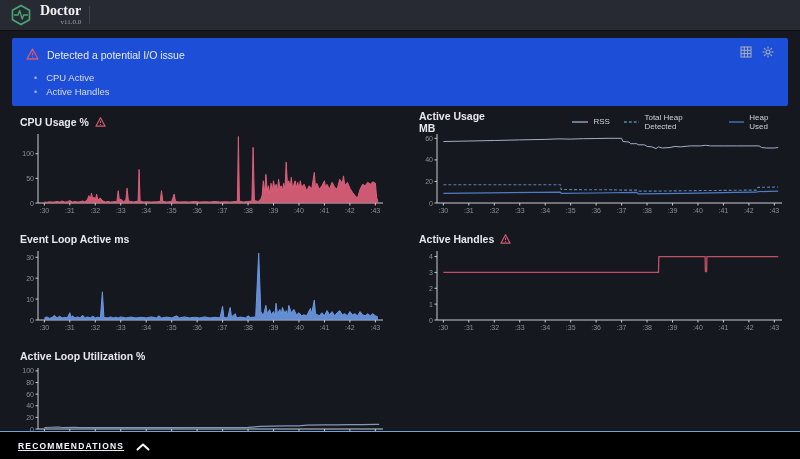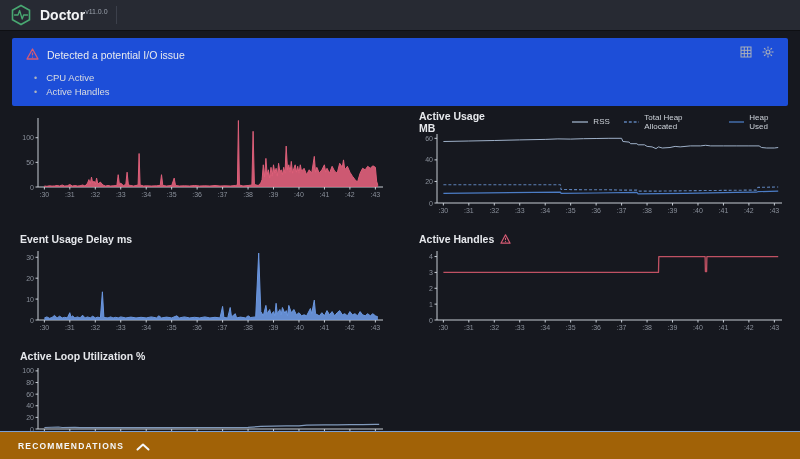--- a/index.html
+++ b/index.html
@@ -9,21 +9,21 @@
     background:#16181f;
     position:relative;
     color:#e9ebee;
   }
   
   .topbar {
     height:31px; background:#272a33; display:flex; align-items:center;
     padding:0 10px; border-bottom:1px solid #0e0f13;
   }
   .logo { display:flex; align-items:center; margin-right:8px; }
-  .titleblock { display:flex; flex-direction:row; margin-right:8px; }
+  .titleblock { display:flex; flex-direction:column; margin-right:8px;font-family:Liberation Serif, serif; }
   .app-title { font-size:14px; font-weight:bold; color:#f2f3f5; line-height:14px; }
   .app-version { font-size:7px; color:#9aa1ac; text-align:right; line-height:8px; }
   .topbar-divider { width:1px; height:18px; background:#3c404b; }
   
   .content { padding:7px 12px 0 12px; }
   .alert {
     position:relative; background:#1d4ed8; border-radius:2px;
     padding:8px 14px 9px 14px; margin-bottom:8px;
   }
   .alert-head { display:flex; align-items:center; gap:8px; }
@@ -37,22 +37,22 @@
   .charts { display:grid; grid-template-columns: 1fr 1fr; column-gap:22px; row-gap:15px; }
   .chart { display:flex; flex-direction:column; }
   .chart-head { display:flex; align-items:center; gap:6px; height:15px; margin:0 0 1px 8px; }
   .chart-title { font-size:10.5px; font-weight:600; color:#e6e8ec; }
   .legend { display:flex; gap:14px; margin-left:64px; }
   .legend-item { display:flex; align-items:center; gap:5px; font-size:8px; color:#cdd2d9; }
   svg text.tick { font-family:"Liberation Sans",sans-serif; font-size:7px; fill:#8a909b; }
   
   .recbar {
     position:absolute; left:0; bottom:0; width:800px; height:28px;
-    background:#a16207; border-top:1px solid #7aa0d8;
-    display:flex; align-items:center; gap:12px; padding:0 18px; cursor:pointer;
+    background:#000000; border-top:1px solid #7aa0d8;
+    display:flex; align-items:center; gap:12px; padding:0 18px; cursor:pointer;text-decoration:underline;
   }
   .recbar-label { font-size:8.5px; font-weight:bold; letter-spacing:1.2px; color:#f4f7fb; }
 </style>
 </head>
 <body>
 
 <header class="topbar">
   <span class="logo">
     <svg width="22" height="22" viewBox="0 0 22 22">
       <polygon points="11,1.5 19.5,6.25 19.5,15.75 11,20.5 2.5,15.75 2.5,6.25" fill="none" stroke="#49a872" stroke-width="1.6"></polygon>
@@ -113,20 +113,30 @@
               <line x1="8.5" y1="3.5" x2="9.9" y2="2.1"></line>
           </g>
         </svg>
       </span>
     </div>
   </section>
 
   <div class="charts">
 
     <div class="chart">
+      <div class="chart-head">
+        <span class="chart-title">CPU Usage %</span>
+        <span>
+          <svg width="11" height="10" viewBox="0 0 13 12">
+              <polygon points="6.5,1 12,11 1,11" fill="none" stroke="#d65a74" stroke-width="1.4" stroke-linejoin="round"></polygon>
+              <line x1="6.5" y1="4.6" x2="6.5" y2="7.4" stroke="#d65a74" stroke-width="1.2"></line>
+              <circle cx="6.5" cy="9.1" r="0.8" fill="#d65a74"></circle>
+            </svg>
+        </span>
+      </div>
       <svg width="376" height="86">
           <line x1="26" y1="4" x2="26" y2="73" stroke="#c6ccd4" stroke-width="1"></line>
           <line x1="26" y1="73" x2="371" y2="73" stroke="#c6ccd4" stroke-width="1"></line>
           <line x1="23.5" y1="73" x2="26" y2="73" stroke="#c6ccd4" stroke-width="1"></line>
           <text x="22" y="75.5" text-anchor="end" class="tick">0</text>
           <line x1="23.5" y1="48.35714285714286" x2="26" y2="48.35714285714286" stroke="#c6ccd4" stroke-width="1"></line>
           <text x="22" y="50.85714285714286" text-anchor="end" class="tick">50</text>
           <line x1="23.5" y1="23.714285714285715" x2="26" y2="23.714285714285715" stroke="#c6ccd4" stroke-width="1"></line>
           <text x="22" y="26.214285714285715" text-anchor="end" class="tick">100</text>
           <line x1="32.36531365313653" y1="73" x2="32.36531365313653" y2="75.5" stroke="#c6ccd4" stroke-width="1"></line>
@@ -169,21 +179,21 @@
           <span class="legend-item">
             <svg width="16" height="4" viewBox="0 0 16 4">
                 <line x1="0" y1="2" x2="16" y2="2" stroke="#9eb0c8" stroke-width="1.3"></line>
               </svg>
             <span>RSS</span>
           </span>
           <span class="legend-item">
             <svg width="16" height="4" viewBox="0 0 16 4">
                 <line x1="0" y1="2" x2="16" y2="2" stroke="#5d81b8" stroke-width="1.3" stroke-dasharray="3,2"></line>
               </svg>
-            <span>Total Heap Allocated</span>
+            <span>Total Heap Detected</span>
           </span>
           <span class="legend-item">
             <svg width="16" height="4" viewBox="0 0 16 4">
                 <line x1="0" y1="2" x2="16" y2="2" stroke="#4c7dc6" stroke-width="1.3"></line>
               </svg>
             <span>Heap Used</span>
           </span>
         </span>
       </div>
       <svg width="376" height="86">
@@ -226,21 +236,21 @@
           <line x1="363.3616236162362" y1="73" x2="363.3616236162362" y2="75.5" stroke="#c6ccd4" stroke-width="1"></line>
           <text x="363.3616236162362" y="83" text-anchor="middle" class="tick">:43</text>
           <path d="M32.4,11.5 L57.8,11.0 L83.3,10.5 L108.7,9.9 L134.2,9.4 L146.9,8.9 L159.7,9.1 L172.4,8.7 L185.1,8.5 L197.9,8.3 L210.6,8.3 L211.9,11.5 L218.2,12.1 L219.5,13.7 L225.9,13.7 L227.1,14.8 L233.5,14.8 L236.1,16.4 L241.1,16.9 L245.0,18.6 L247.5,16.9 L251.3,18.0 L259.0,17.5 L264.1,16.4 L269.2,16.9 L279.3,15.9 L289.5,15.9 L294.6,15.3 L299.7,15.9 L312.4,15.9 L325.2,15.9 L337.9,15.9 L348.1,15.9 L350.6,17.5 L355.7,18.0 L363.4,18.0 L367.2,17.5" fill="none" stroke="#9eb0c8" stroke-width="1" stroke-linejoin="round"></path>
           <path d="M32.4,54.7 L149.5,54.7 L150.0,59.5 L172.4,59.7 L197.9,59.8 L210.6,60.1 L225.9,60.1 L227.1,61.1 L248.8,61.1 L261.5,60.9 L287.0,60.6 L312.4,60.4 L337.9,60.1 L345.5,60.1 L346.8,57.4 L367.2,57.0" fill="none" stroke="#5d81b8" stroke-width="1.1" stroke-linejoin="round" stroke-dasharray="3,2"></path>
           <path d="M32.4,63.3 L149.5,62.2 L150.0,63.3 L185.1,63.0 L225.9,62.4 L227.1,63.8 L248.8,63.7 L274.2,63.3 L299.7,62.9 L325.2,62.4 L345.5,62.2 L346.8,61.7 L367.2,61.1" fill="none" stroke="#4c7dc6" stroke-width="1.2" stroke-linejoin="round"></path>
         </svg>
     </div>
 
     <div class="chart">
       <div class="chart-head">
-        <span class="chart-title">Event Usage Delay ms</span>
+        <span class="chart-title">Event Loop Active ms</span>
       </div>
       <svg width="376" height="86">
           <line x1="26" y1="4" x2="26" y2="73" stroke="#c6ccd4" stroke-width="1"></line>
           <line x1="26" y1="73" x2="371" y2="73" stroke="#c6ccd4" stroke-width="1"></line>
           <line x1="23.5" y1="73" x2="26" y2="73" stroke="#c6ccd4" stroke-width="1"></line>
           <text x="22" y="75.5" text-anchor="end" class="tick">0</text>
           <line x1="23.5" y1="52.09090909090909" x2="26" y2="52.09090909090909" stroke="#c6ccd4" stroke-width="1"></line>
           <text x="22" y="54.59090909090909" text-anchor="end" class="tick">10</text>
           <line x1="23.5" y1="31.18181818181818" x2="26" y2="31.18181818181818" stroke="#c6ccd4" stroke-width="1"></line>
           <text x="22" y="33.68181818181818" text-anchor="end" class="tick">20</text>

